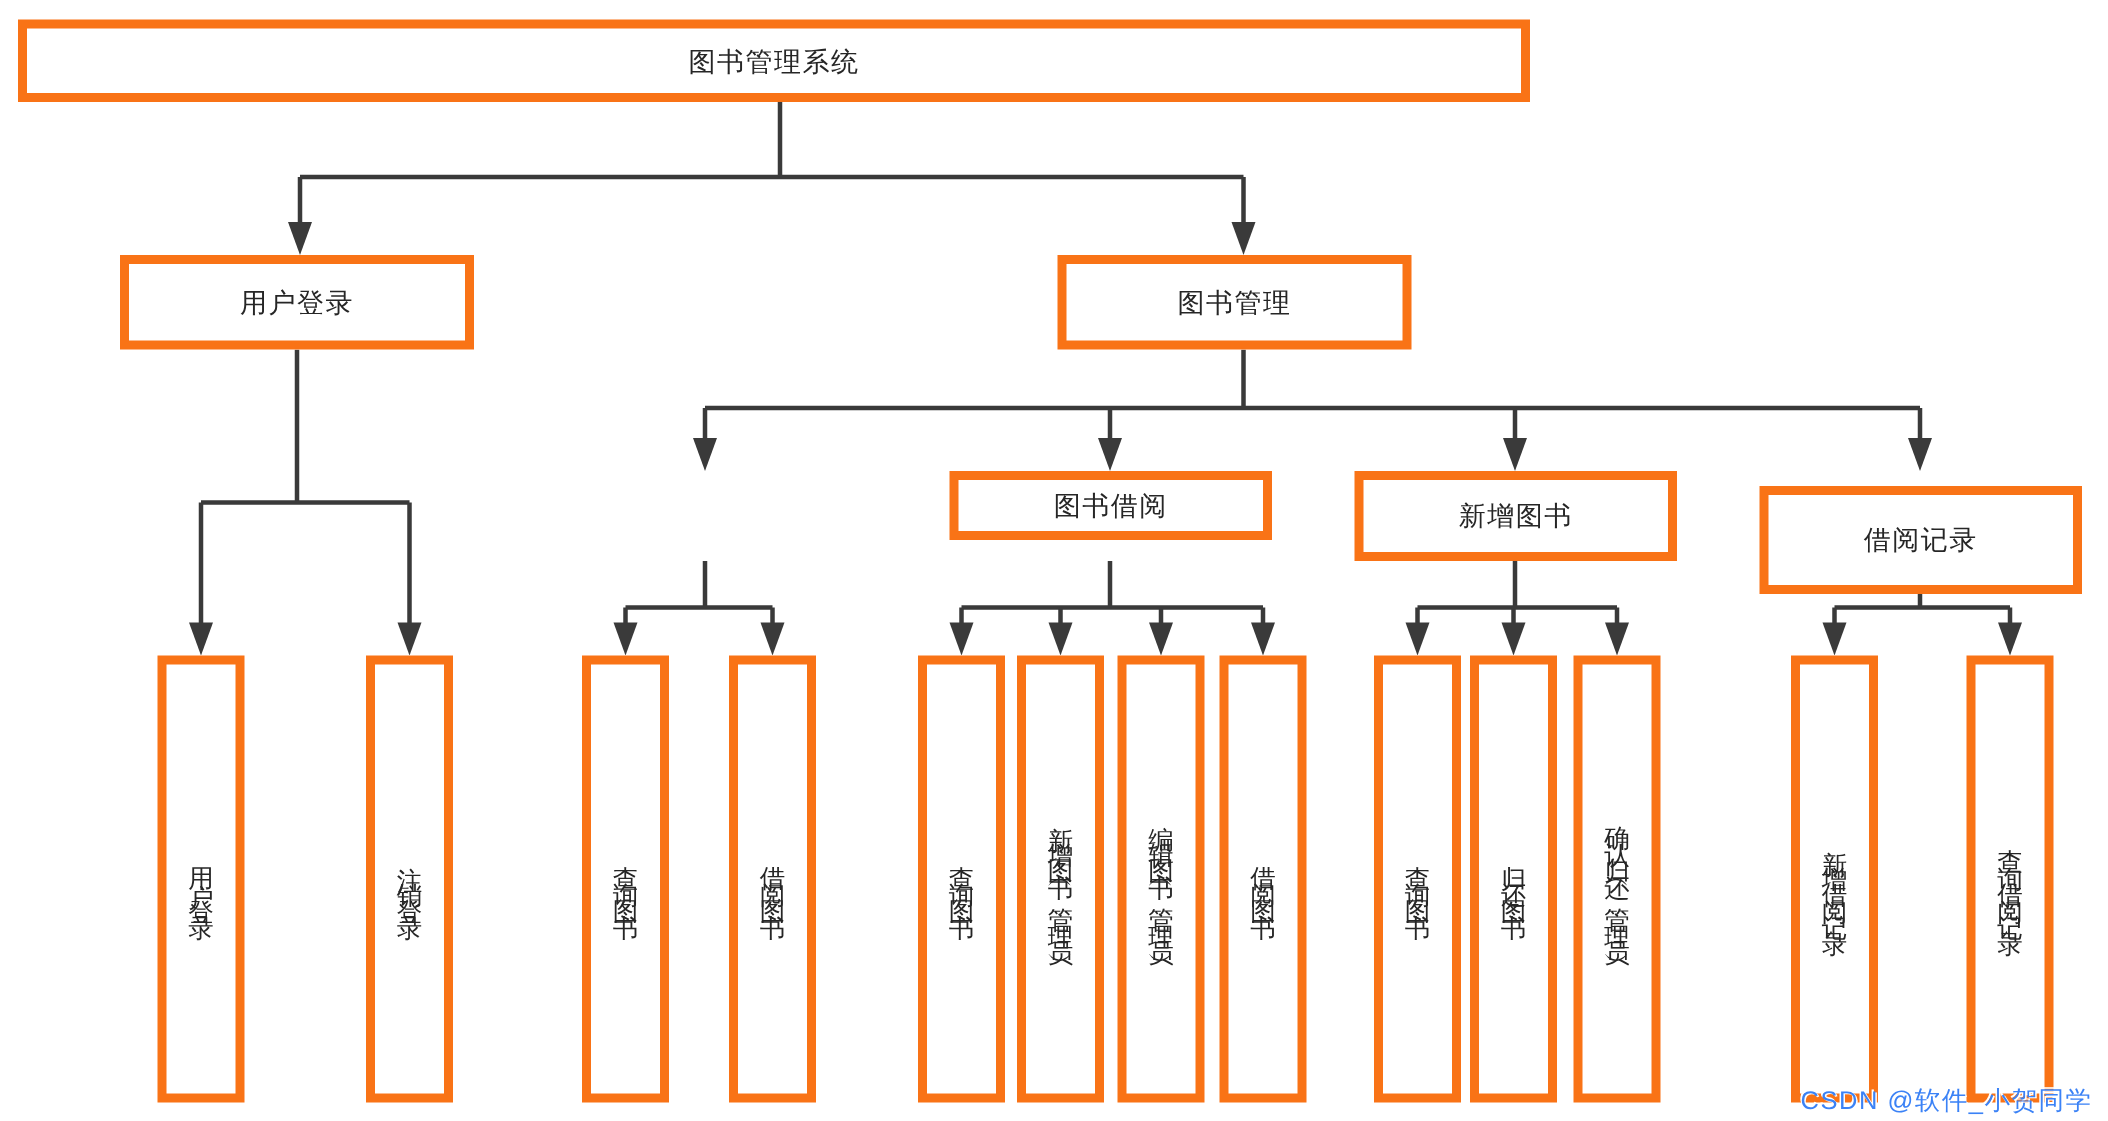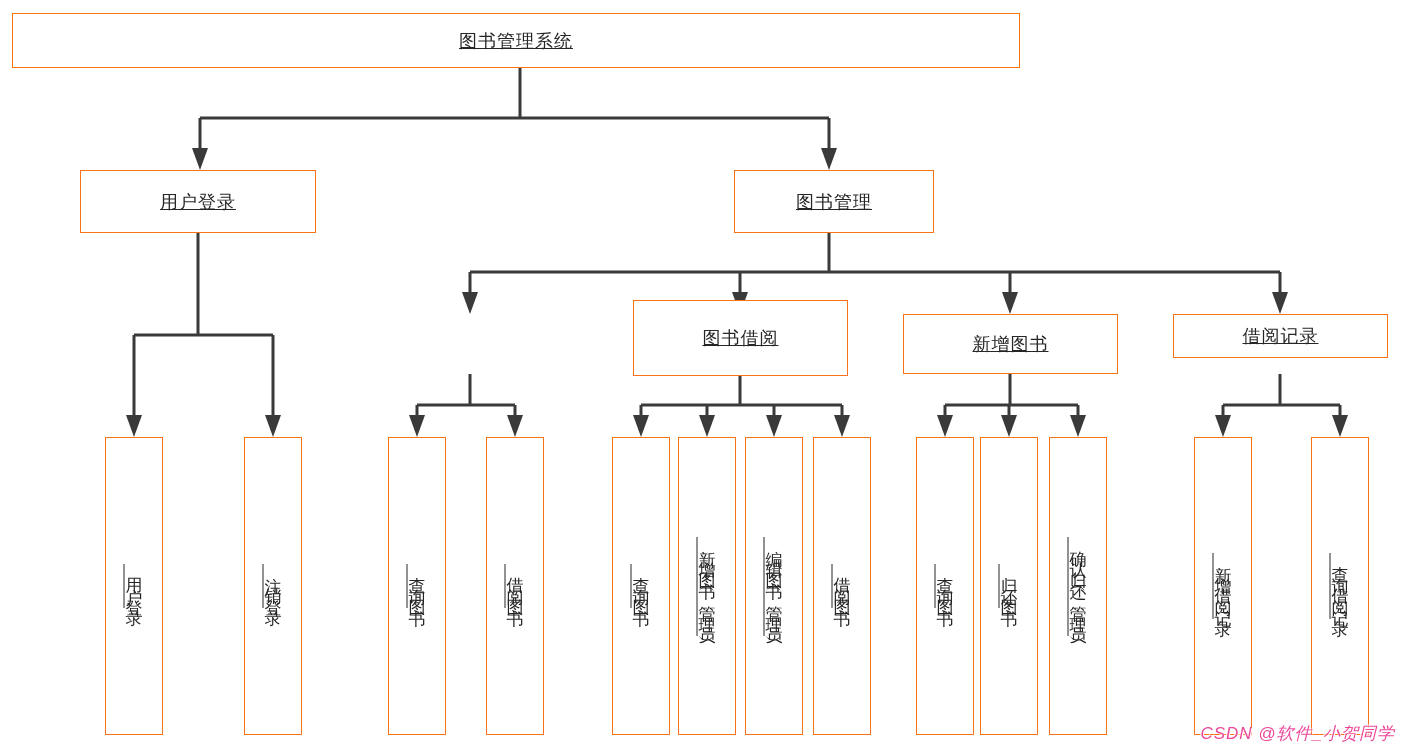--- a/index.html
+++ b/index.html
@@ -13,50 +13,48 @@
   }
   .connectors {
     position: absolute;
     left: 0; top: 0;
     z-index: 1;
     pointer-events: none;
   }
   .box {
     position: absolute;
     box-sizing: border-box;
-    border: 1px solid #f97316;
+    border: 6px solid #f97316;
     background: #ffffff;
     color: #262626;
     display: flex;
     align-items: center;
     justify-content: center;
     z-index: 2;
     font-size: 18px;
     letter-spacing: 1px;
     white-space: nowrap;
-    text-decoration: underline;
   }
   .box.v {
     writing-mode: vertical-rl;
     text-orientation: mixed;
     font-size: 17px;
     letter-spacing: 11px;
     white-space: normal;
     line-height: 1;
   }
   .watermark {
     position: absolute;
     right: 10px;
     bottom: 2px;
     z-index: 5;
     font-size: 17px;
-    color: #ec4899;
+    color: #3b82f6;
     letter-spacing: 1px;
     text-shadow: 1px 1px 0 #ffffff, -1px -1px 0 #ffffff;
-    font-style: italic;
   }
 </style>
 </head>
 <body>
 
 <div class="canvas">
 
   <svg class="connectors" width="1405" height="747" viewBox="0 0 1405 747">
     <g stroke="#3a3a3a" stroke-width="3" fill="none">
 
@@ -96,25 +94,25 @@
       <polygon points="1001,415 1017,415 1009,437"></polygon>
       <polygon points="1070,415 1086,415 1078,437"></polygon>
       <polygon points="1215,415 1231,415 1223,437"></polygon>
       <polygon points="1332,415 1348,415 1340,437"></polygon>
     </g>
   </svg>
 
   <div class="box" style="left:12px; top:13px; width:1008px; height:55px;">图书管理系统</div>
 
   <div class="box" style="left:80px; top:170px; width:236px; height:63px;">用户登录</div>
-  <div class="box" style="left:734px; top:170px; width:200px; height:63px;">图书管理</div>
+  <div class="box" style="left:705px; top:170px; width:236px; height:63px;">图书管理</div>
 
-  <div class="box" style="left:633px; top:300px; width:215px; height:76px;">图书借阅</div>
+  <div class="box" style="left:633px; top:314px; width:215px; height:46px;">图书借阅</div>
   <div class="box" style="left:903px; top:314px; width:215px; height:60px;">新增图书</div>
-  <div class="box" style="left:1173px; top:314px; width:215px; height:44px;">借阅记录</div>
+  <div class="box" style="left:1173px; top:324px; width:215px; height:72px;">借阅记录</div>
 
   <div class="box v" style="left:105px; top:437px; width:58px; height:298px;">用户登录</div>
   <div class="box v" style="left:244px; top:437px; width:58px; height:298px;">注销登录</div>
 
   <div class="box v" style="left:388px; top:437px; width:58px; height:298px;">查询图书</div>
   <div class="box v" style="left:486px; top:437px; width:58px; height:298px;">借阅图书</div>
 
   <div class="box v" style="left:612px; top:437px; width:58px; height:298px;">查询图书</div>
   <div class="box v" style="left:678px; top:437px; width:58px; height:298px;">新增图书（管理员）</div>
   <div class="box v" style="left:745px; top:437px; width:58px; height:298px;">编辑图书（管理员）</div>

